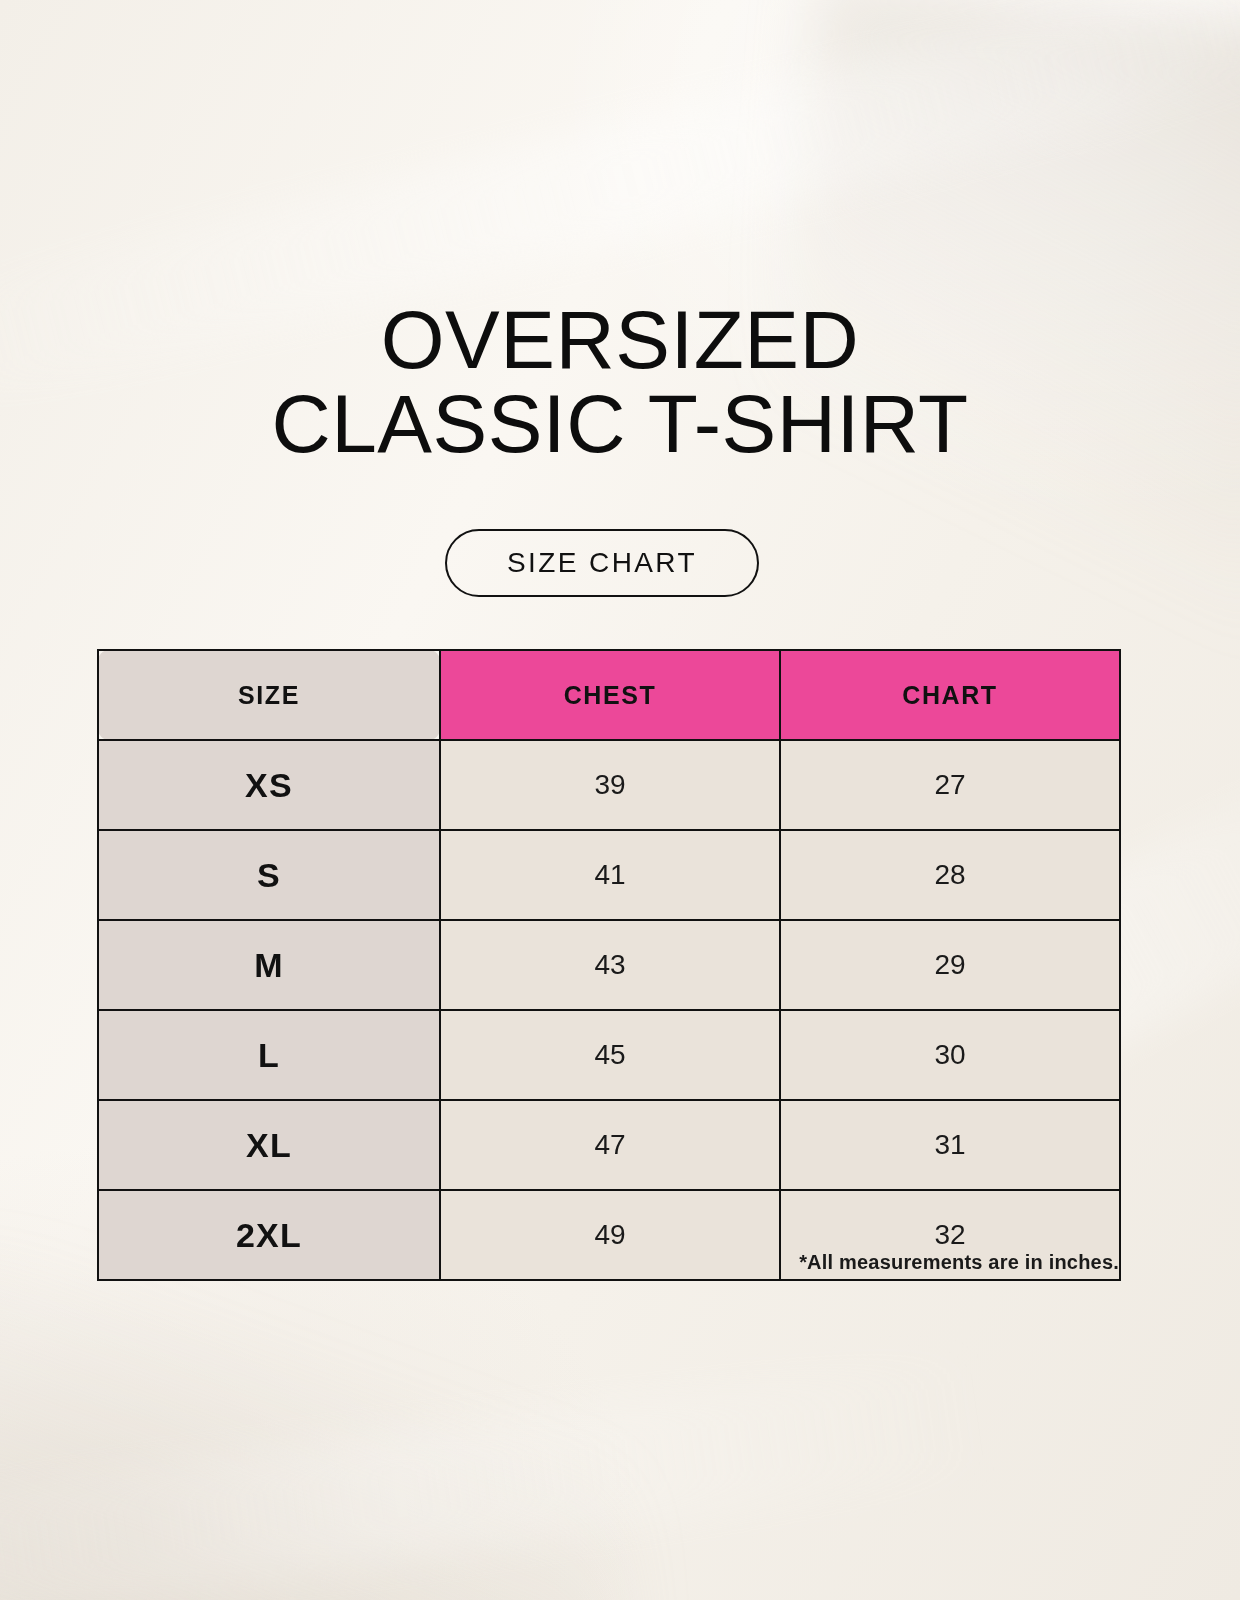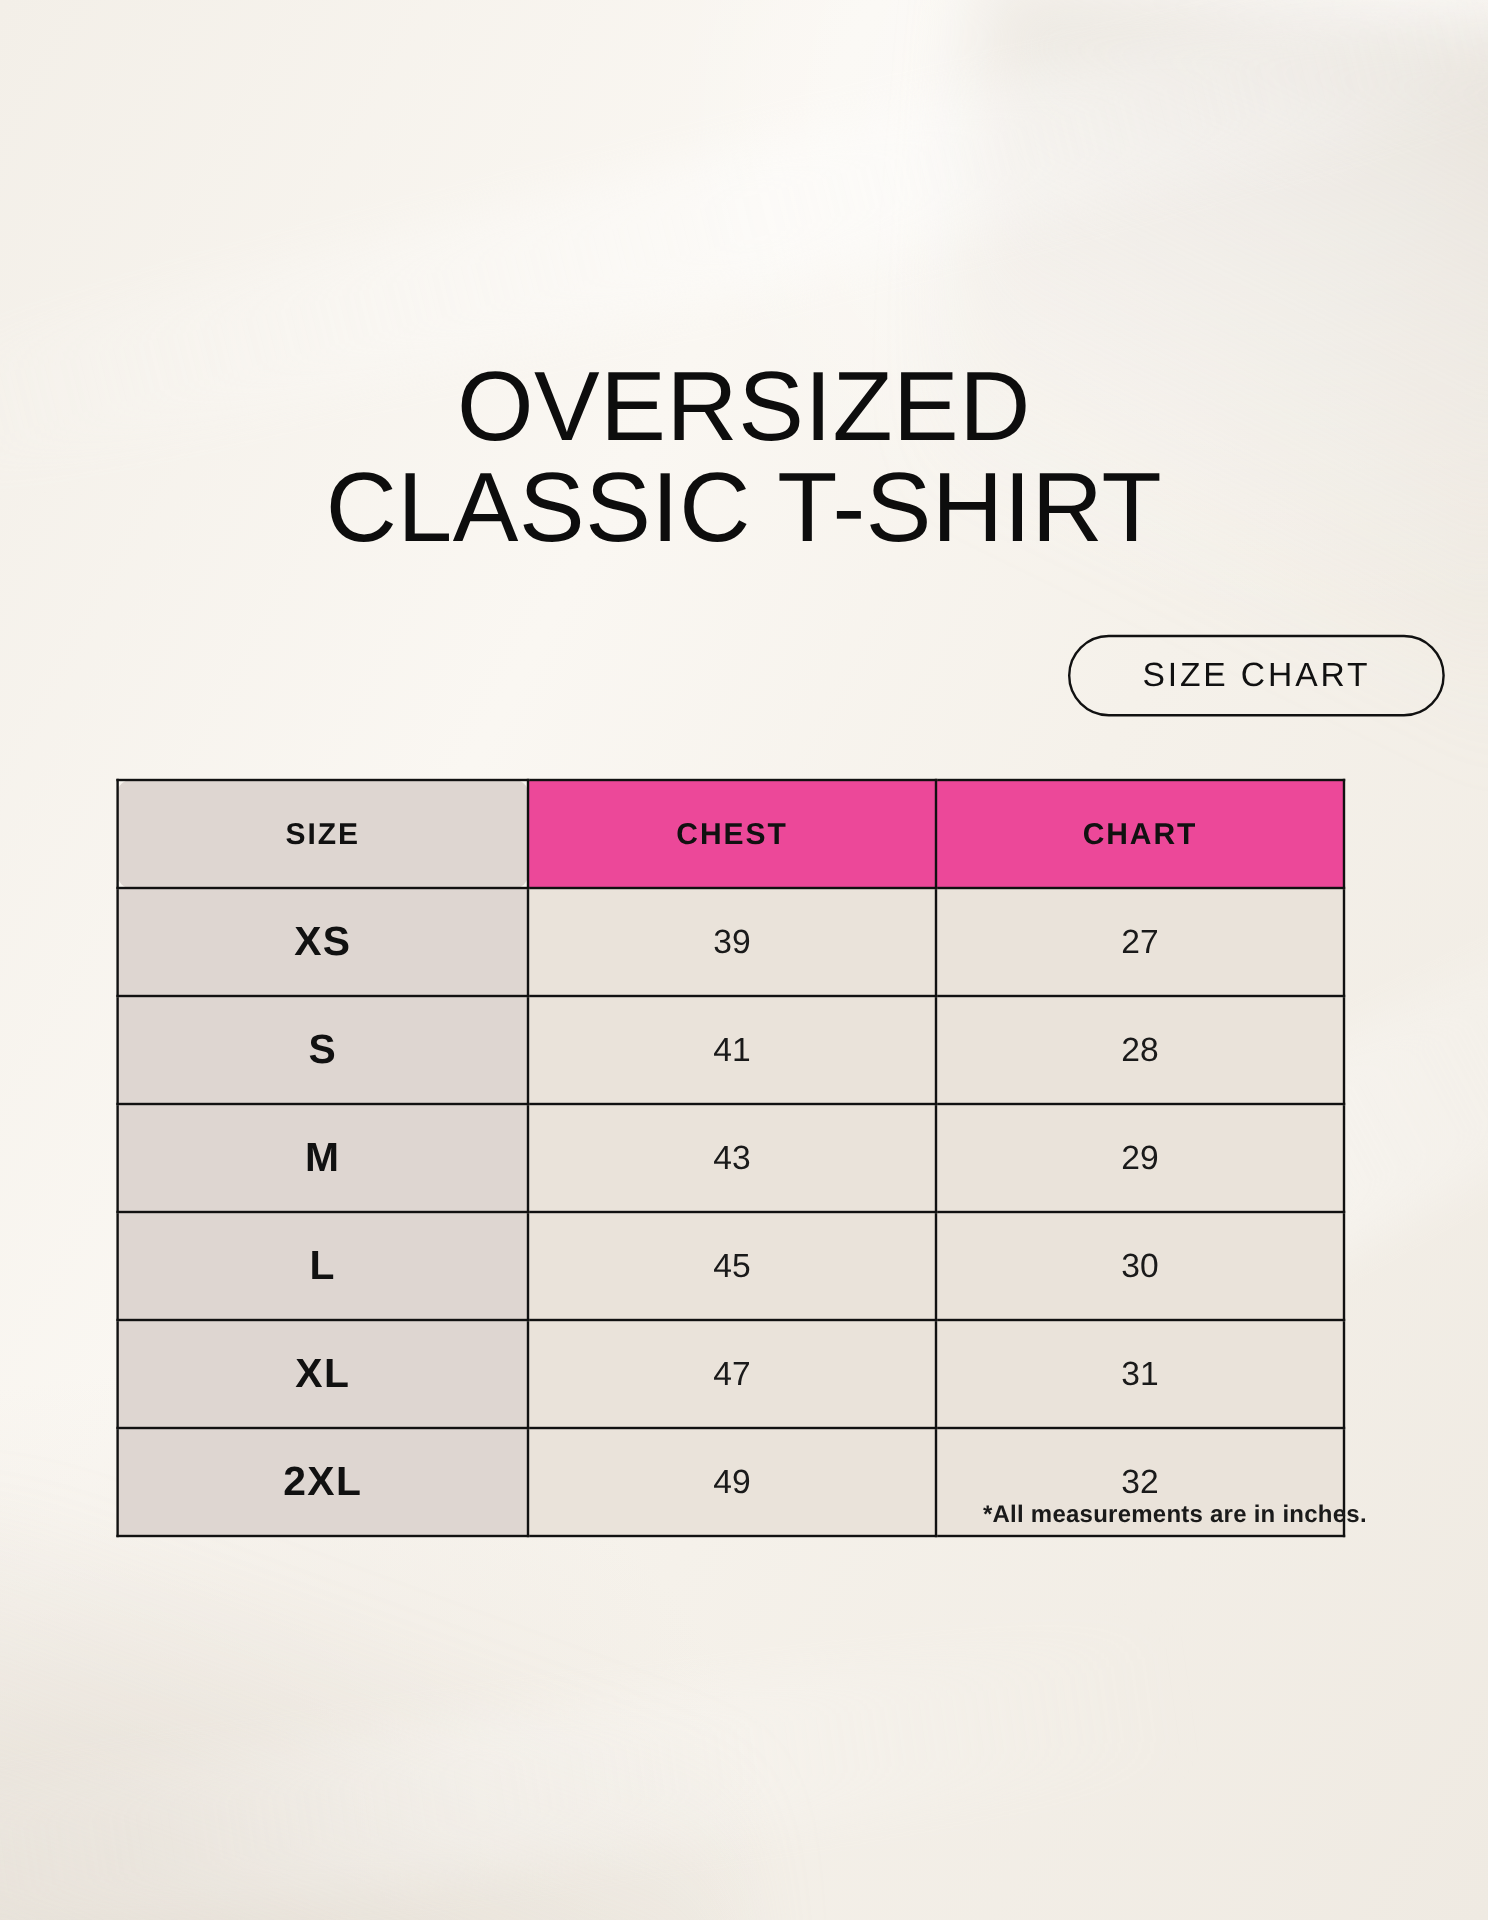--- a/index.html
+++ b/index.html
@@ -70,21 +70,21 @@
     color: #0d0d0d;
     white-space: nowrap;
   }
 
   .badge-wrap {
     position: absolute;
     top: 529px;
     left: 0;
     width: 1204px;
     display: flex;
-    justify-content: flex-end;
+    justify-content: center;
   }
   .badge {
     border: 2px solid #111111;
     border-radius: 40px;
     padding: 16px 60px;
     font-size: 28px;
     letter-spacing: 2.4px;
     font-weight: 500;
     color: #111111;
     background: transparent;
@@ -137,21 +137,20 @@
   .footnote {
     position: absolute;
     top: 1251px;
     left: 97px;
     width: 1022px;
     text-align: right;
     font-size: 20px;
     font-weight: bold;
     letter-spacing: 0.2px;
     color: #1a1a1a;
-    padding-left: 20px;
   }
 </style>
 </head>
 <body>
 
 <div class="page">
   <div class="bg-wash"></div>
   <div class="shadow-a"></div>
   <div class="shadow-b"></div>
   <div class="bg-streak streak-a"></div>

